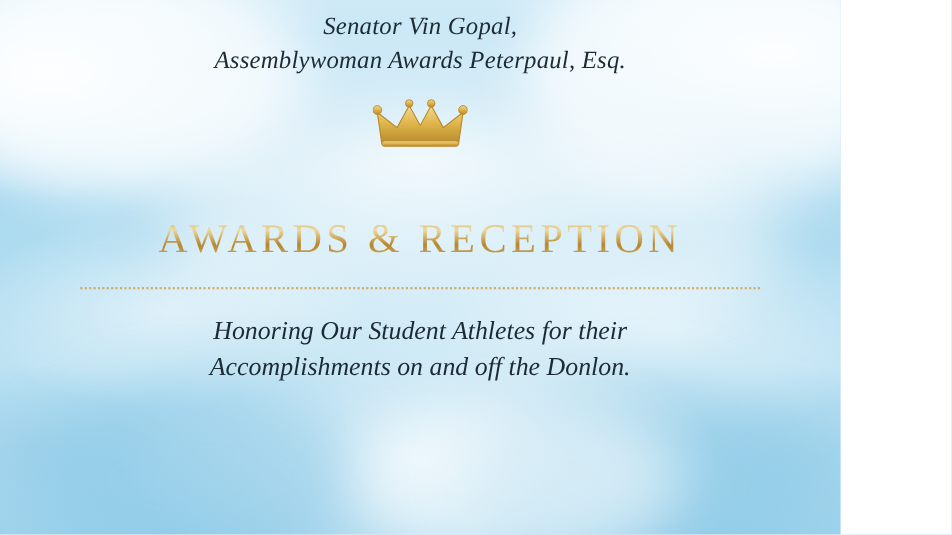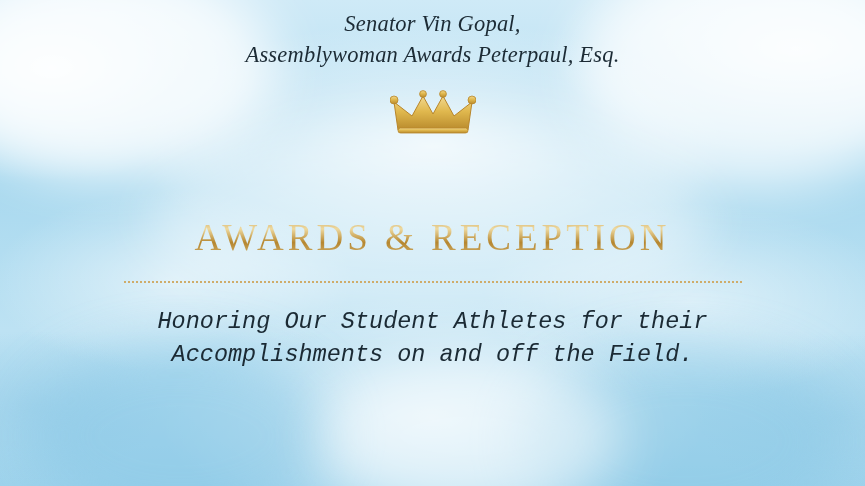--- a/index.html
+++ b/index.html
@@ -8,21 +8,21 @@
   }
   body {
     width: 865px;
     height: 486px;
     overflow: hidden;
     font-family: "Liberation Serif", serif;
   }
 
   .invite {
     position: relative;
-    width: 865px;
+    width: 764px;
     height: 486px;
     box-sizing: border-box;
     background-color: #bfe3f4;
     background-image:
       radial-gradient(ellipse 300px 160px at 6% 14%, rgba(255,255,255,0.85) 0%, rgba(255,255,255,0) 70%),
       radial-gradient(ellipse 340px 150px at 92% 10%, rgba(255,255,255,0.8) 0%, rgba(255,255,255,0) 72%),
       radial-gradient(ellipse 420px 180px at 50% 30%, rgba(255,255,255,0.72) 0%, rgba(255,255,255,0) 70%),
       radial-gradient(ellipse 260px 130px at 20% 58%, rgba(255,255,255,0.55) 0%, rgba(255,255,255,0) 70%),
       radial-gradient(ellipse 300px 140px at 80% 62%, rgba(255,255,255,0.5) 0%, rgba(255,255,255,0) 70%),
       radial-gradient(ellipse 380px 170px at 50% 86%, rgba(255,255,255,0.6) 0%, rgba(255,255,255,0) 72%),
@@ -88,21 +88,21 @@
     color: #bd9145;
     -webkit-text-fill-color: transparent;
     text-transform: uppercase;
     font-family: Liberation Serif, serif;
   }
   @supports not ((-webkit-background-clip: text) or (background-clip: text)) {
     .title-main { color: #bd9145; -webkit-text-fill-color: #bd9145; }
   }
 
   .title-sub {
-    margin-top: 26px;
+    margin-top: 6px;
     text-align: center;
     font-size: 37px;
     letter-spacing: 4px;
     text-transform: uppercase;
     color: #c29a52;
     background-image: linear-gradient(180deg, #c8a056 0%, #eed99f 30%, #b5862f 62%, #d9bb78 100%);
     -webkit-background-clip: text;
     background-clip: text;
     -webkit-text-fill-color: transparent;
   }
@@ -118,21 +118,20 @@
     opacity: 0.95;
   }
 
   .honoring {
     margin-top: 20px;
     text-align: center;
     font-style: italic;
     font-size: 23.5px;
     line-height: 33px;
     color: #1b2a34;
-    font-family: Liberation Mono, monospace;
   }
   .honoring .line { white-space: nowrap; }
 </style>
 </head>
 <body>
 
 <div class="invite">
   <div class="wash w1"></div>
   <div class="wash w2"></div>
   <div class="wash w3"></div>
@@ -165,17 +164,17 @@
       </svg>
     </div>
 
     <div class="title-main">Athletic Excellence</div>
     <div class="title-sub">Awards &amp; Reception</div>
 
     <div class="divider"></div>
 
     <div class="honoring">
       <div class="line">Honoring  Our Student Athletes for their</div>
-      <div class="line">Accomplishments on and off the Field.</div>
+      <div class="line">Accomplishments on and off the Donlon.</div>
     </div>
 
   </div>
 </div>
 
 </body></html>

